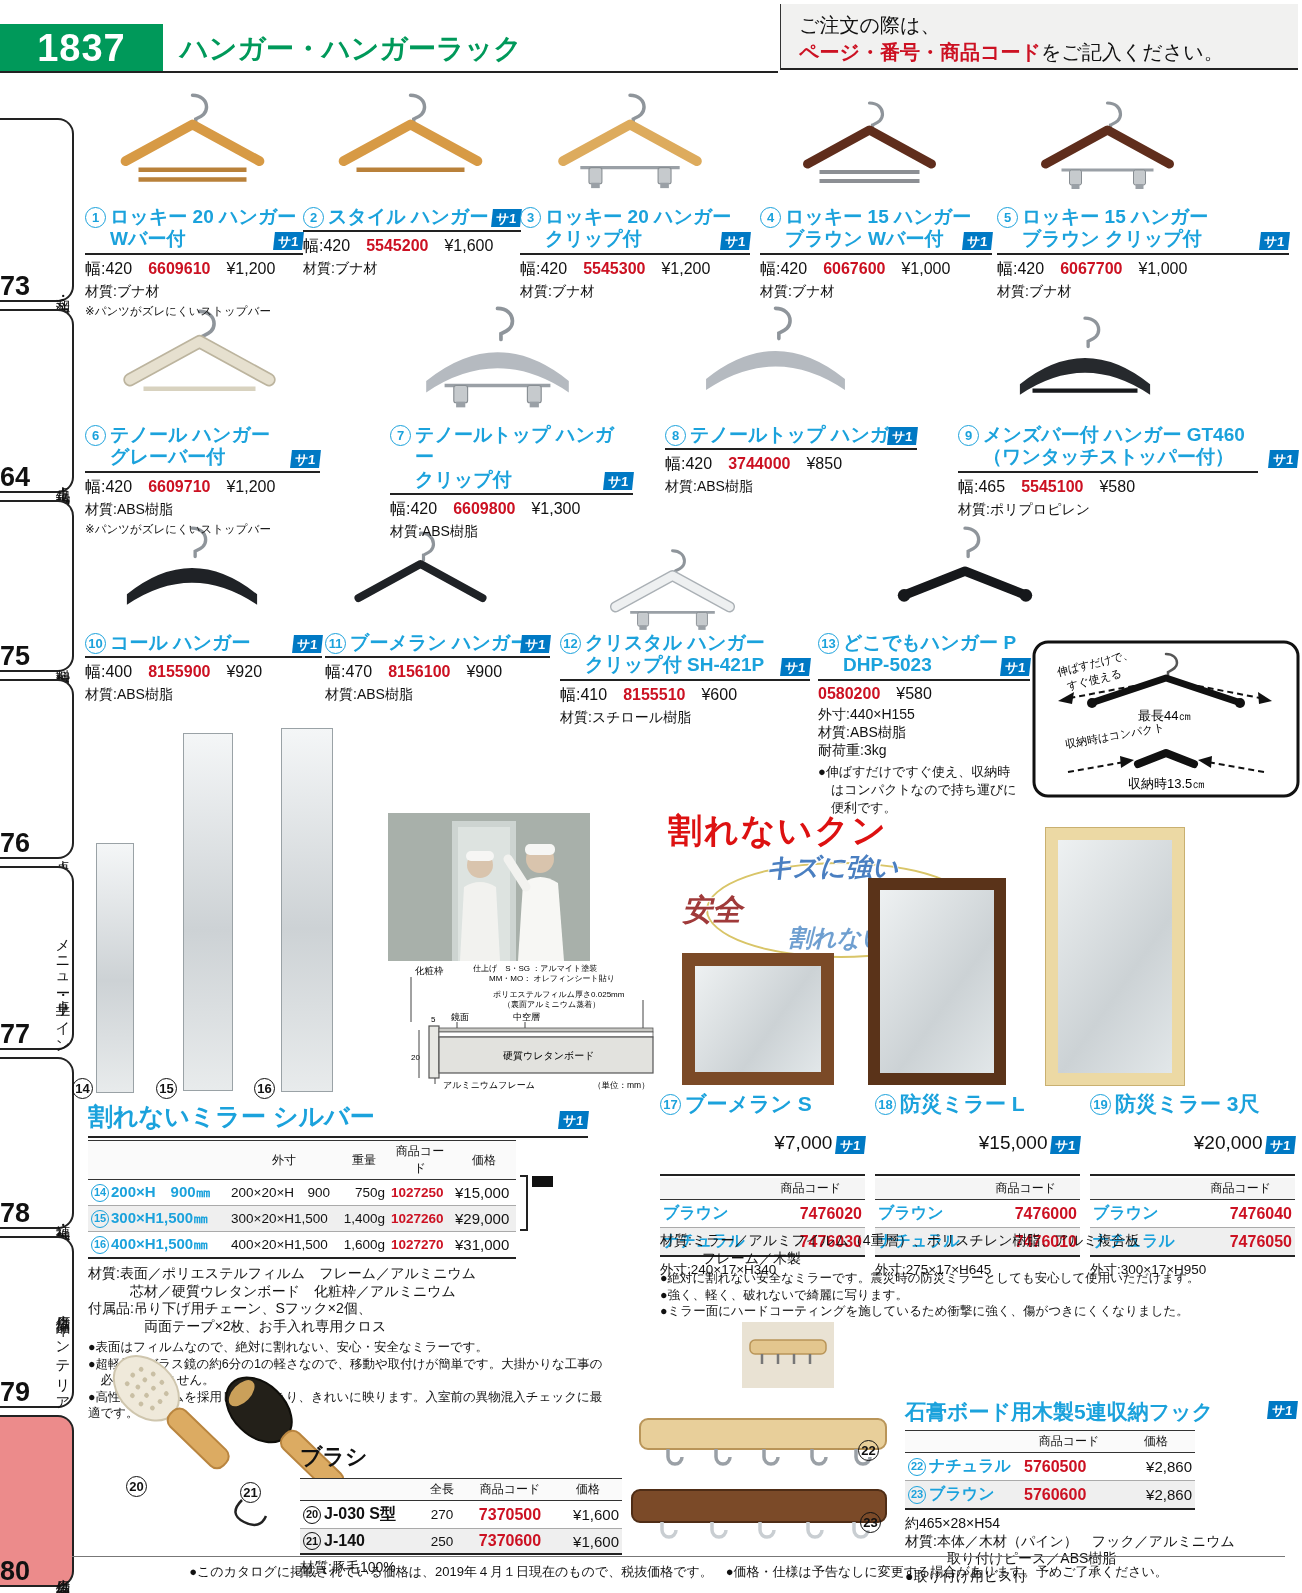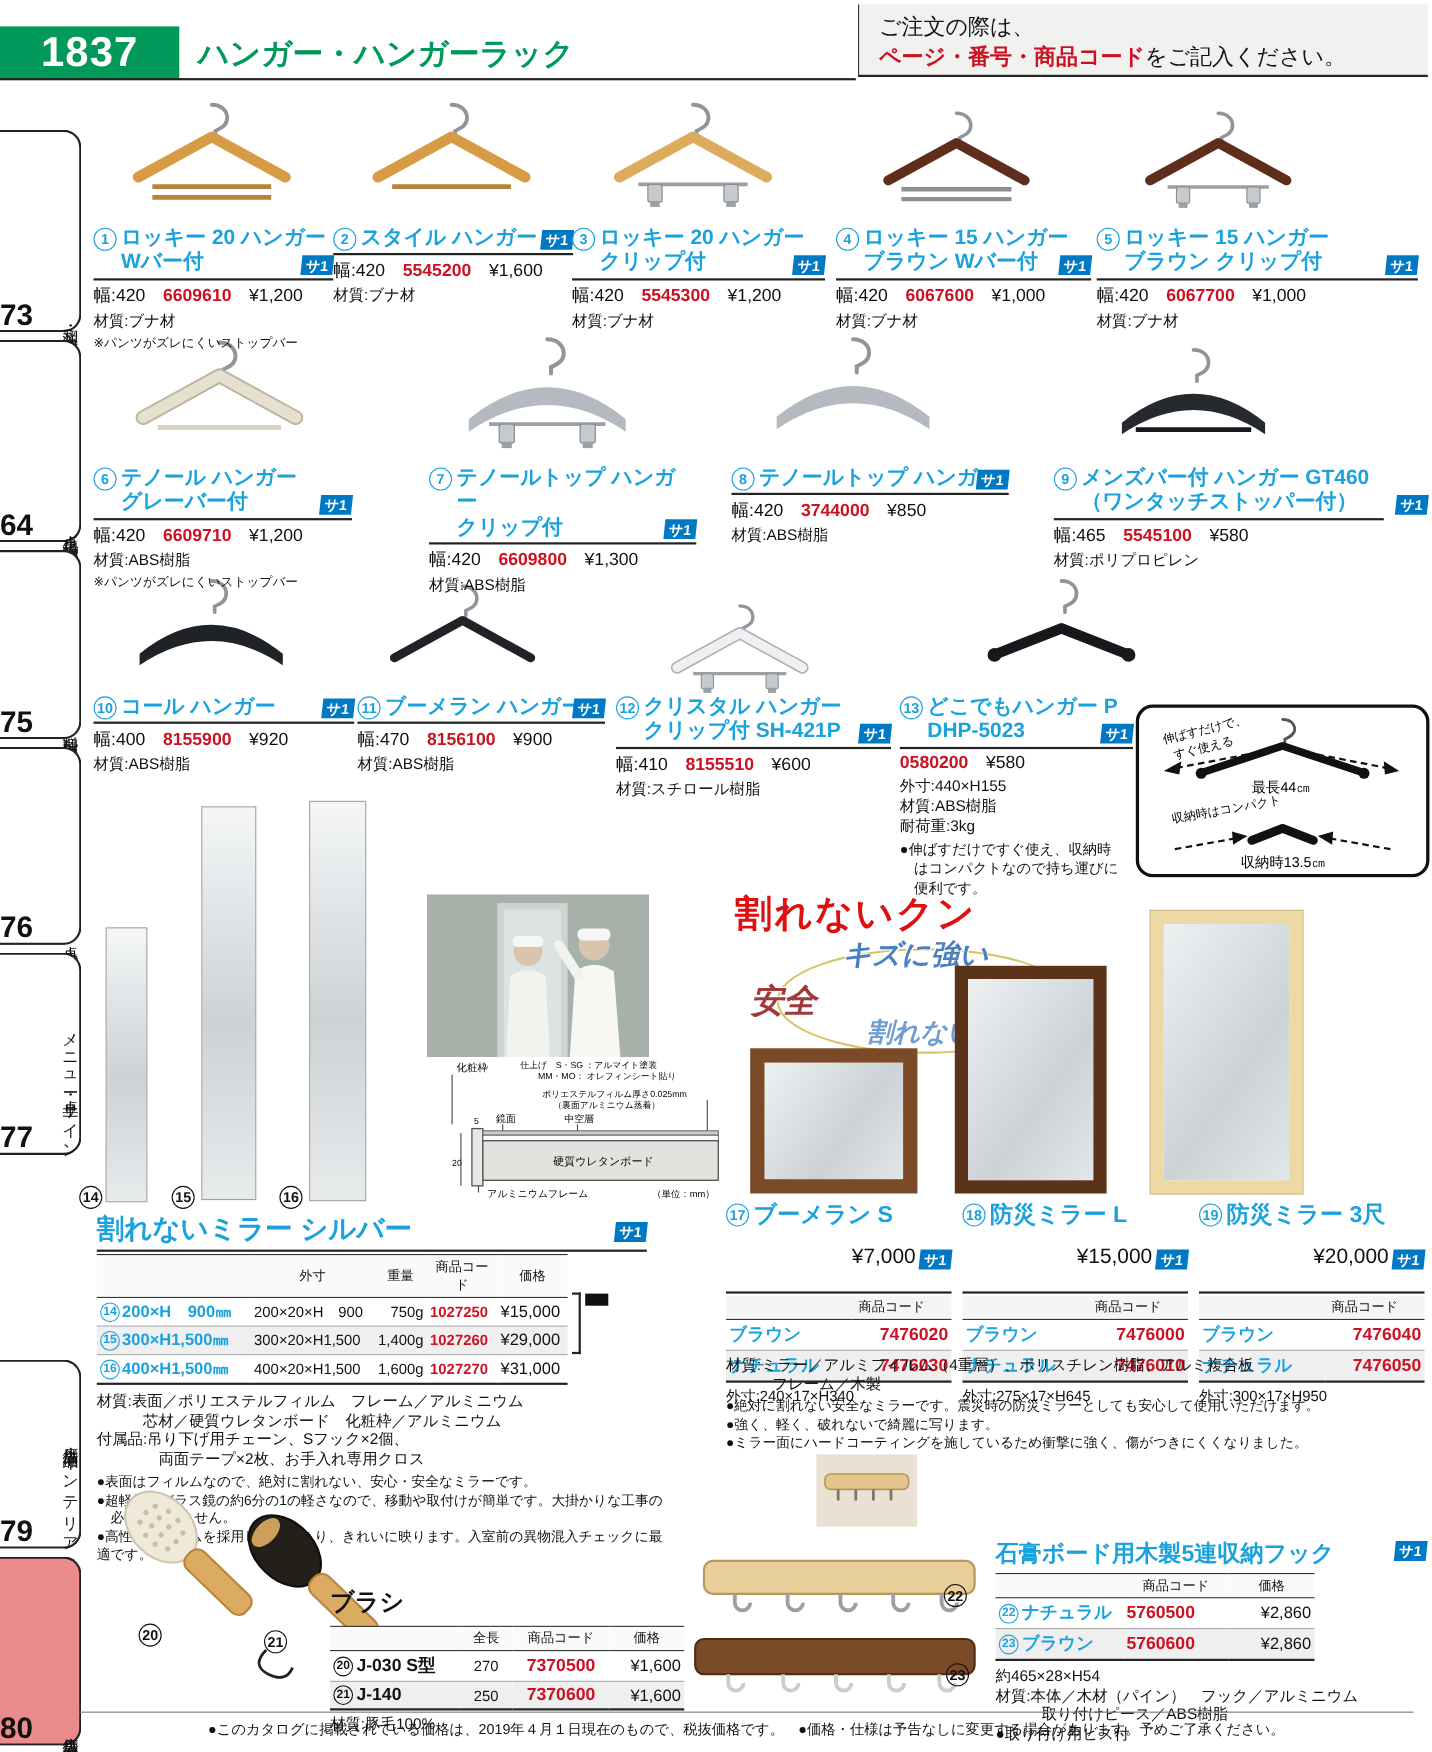--- a/index.html
+++ b/index.html
@@ -96,20 +96,24 @@
       <div class="tab-num">75</div>
       <div class="tab-label">料理演出用品</div>
     </div>
   <div class="tab" style="top:679px;height:180px">
       <div class="tab-num">76</div>
       <div class="tab-label">卓上小物</div>
     </div>
   <div class="tab" style="top:866px;height:184px">
       <div class="tab-num">77</div>
       <div class="tab-label">メニュー・卓上サイン</div>
+    </div>
+  <div class="tab" style="top:1057px;height:172px">
+      <div class="tab-num">78</div>
+      <div class="tab-label">福祉・養育用品</div>
     </div>
   <div class="tab" style="top:1236px;height:172px">
       <div class="tab-num">79</div>
       <div class="tab-label">店舗備品・インテリア</div>
     </div>
   <div class="tab active" style="top:1415px;height:172px">
       <div class="tab-num">80</div>
       <div class="tab-label">店舗備品・防災用品</div>
     </div>
 

